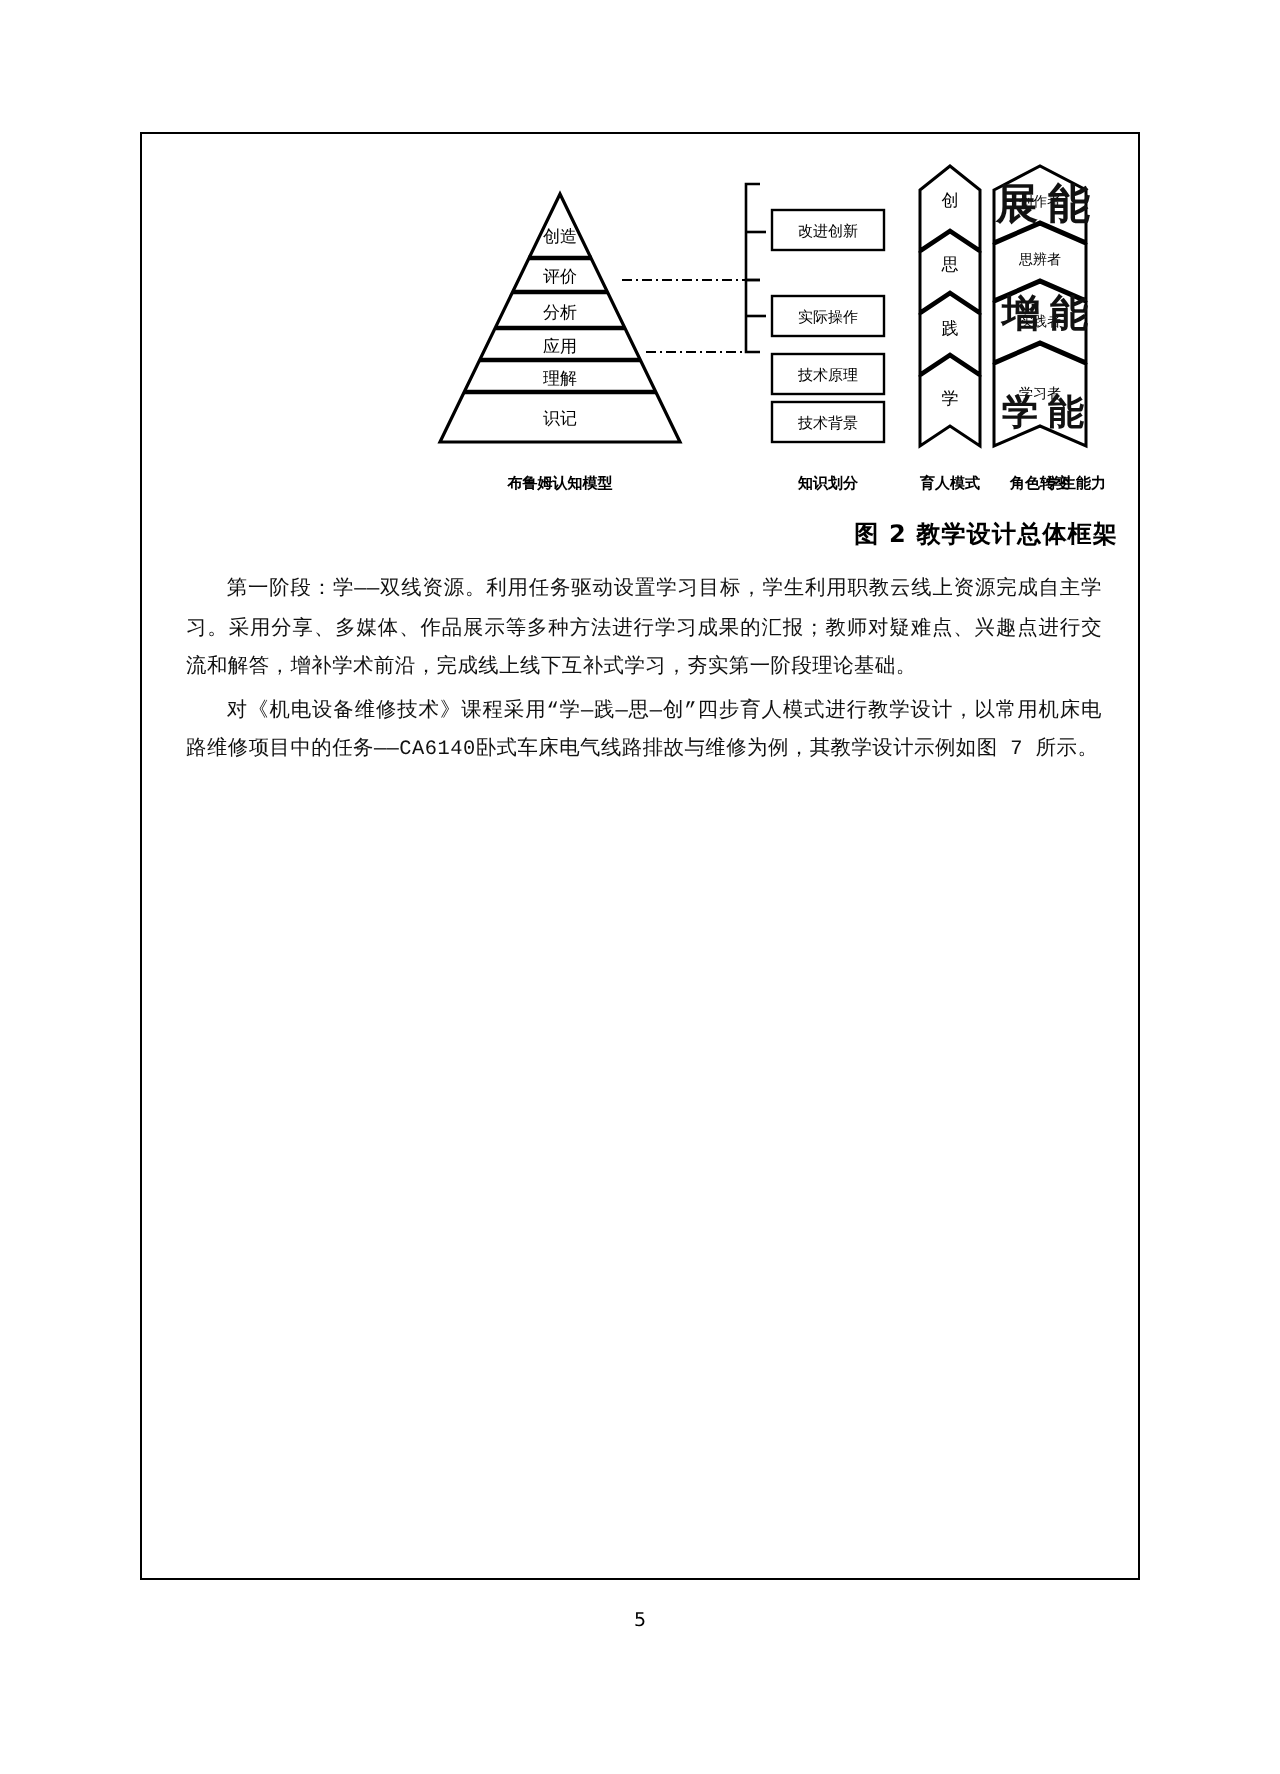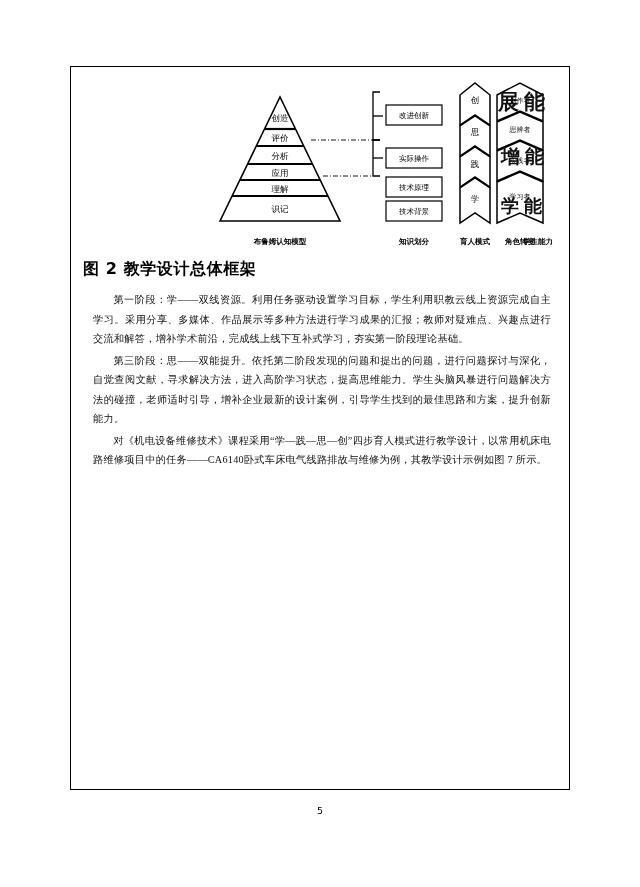--- a/index.html
+++ b/index.html
@@ -31,37 +31,37 @@
 
   
   .figure-wrap{
     position:relative;
     width:476px;height:178px;
     margin:0 auto;
   }
   .fig-svg{display:block;}
 
   .fig-caption{
-    text-align:left;
+    text-align:right;
     font-family:"DejaVu Sans","Liberation Sans",sans-serif;
-    font-size:16px;
+    font-size:12px;
     font-weight:bold;
     letter-spacing:0.6px;
     margin-top:6px;
     margin-bottom:10px;
     color:#000;
   }
 
   
   .body-text{
     padding:0 8px 0 10px;
   }
   p.para{
     margin:0 0 0.18em 0;
-    font-family:Liberation Serif, serif;
+    font-family:Liberation Mono, monospace;
     font-size:10.2px;
     line-height:1.92;
     text-align:justify;
     text-justify:inter-ideograph;
     text-indent:2em;
     letter-spacing:0.25px;
     color:#111;
   }
 
   
@@ -162,21 +162,20 @@
           <text class="svgtxt" x="392" y="169" text-anchor="middle" font-size="7.5" font-weight="bold">育人模式</text>
           <text class="svgtxt" x="437" y="169" text-anchor="middle" font-size="7.5" font-weight="bold">角色转变</text>
           <text class="svgtxt" x="470" y="169" text-anchor="end" font-size="7.5" font-weight="bold">学生能力</text>
         </svg>
       </div>
 
       <div class="fig-caption">图 2  教学设计总体框架</div>
 
       <div class="body-text">
         <p class="para">第一阶段：学——双线资源。利用任务驱动设置学习目标，学生利用职教云线上资源完成自主学习。采用分享、多媒体、作品展示等多种方法进行学习成果的汇报；教师对疑难点、兴趣点进行交流和解答，增补学术前沿，完成线上线下互补式学习，夯实第一阶段理论基础。</p>
-        <p class="para">第三阶段：思——双能提升。依托第二阶段发现的问题和提出的问题，进行问题探讨与深化，自觉查阅文献，寻求解决方法，进入高阶学习状态，提高思维能力。学生头脑风暴进行问题解决方法的碰撞，老师适时引导，增补企业最新的设计案例，引导学生找到的最佳思路和方案，提升创新能力。</p>
         <p class="para">对《机电设备维修技术》课程采用“学—践—思—创”四步育人模式进行教学设计，以常用机床电路维修项目中的任务——CA6140卧式车床电气线路排故与维修为例，其教学设计示例如图 7 所示。</p>
       </div>
 
     </div>
   </div>
 
   <div class="page-number">5</div>
 
 </div>
 

